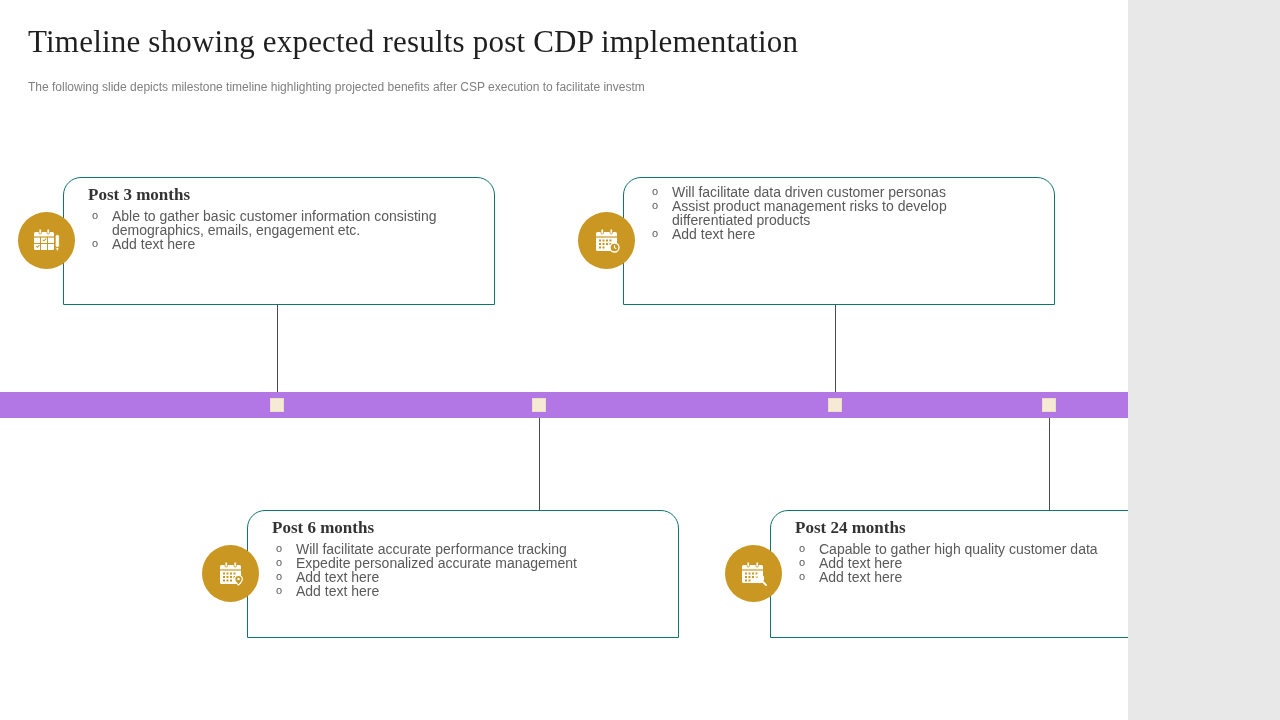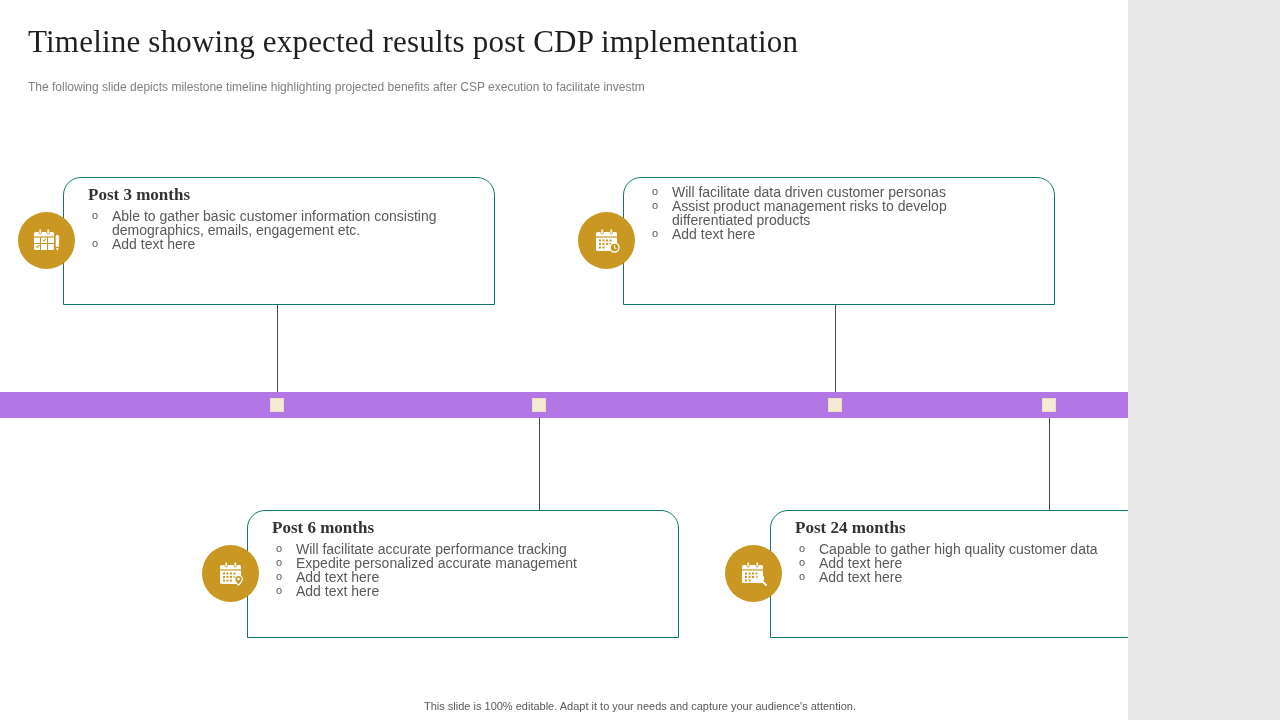--- a/index.html
+++ b/index.html
@@ -224,16 +224,15 @@
       </svg>
     </div>
     <h2 class="card-title">Post 24 months</h2>
     <ul class="bullets">
       <li>Capable to gather high quality customer data</li>
       <li>Add text here</li>
       <li>Add text here</li>
     </ul>
   </div>
 
-  <p class="footer">This slide is 100% editable. Adapt it to your needs and capture your audience's attention.</p>
   <div class="corner-dot"></div>
 
 </div>
 
 </body></html>

